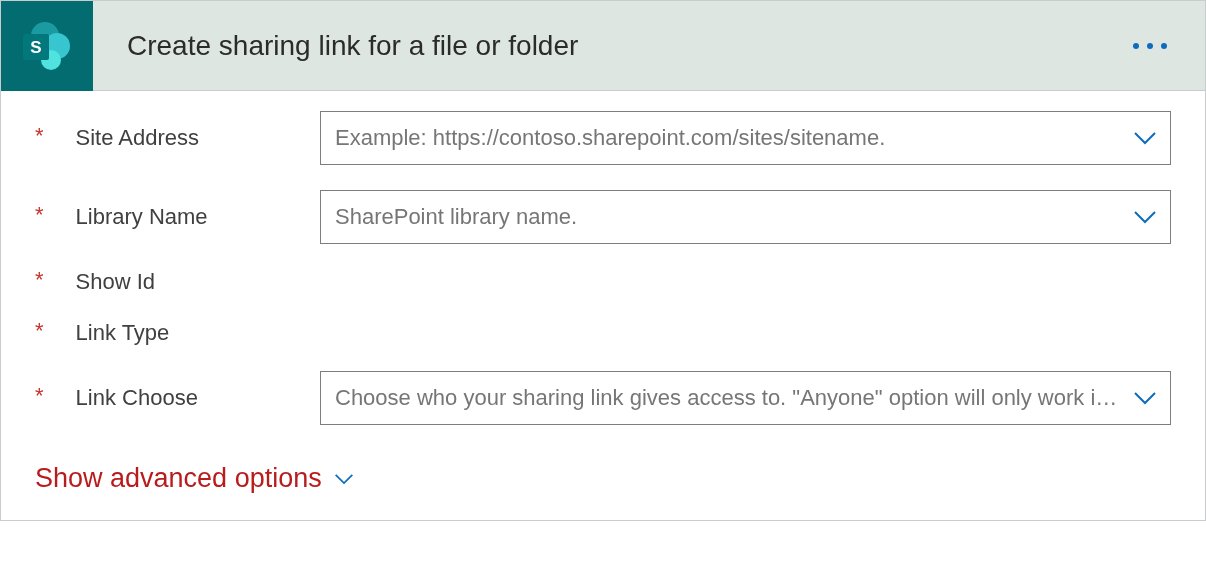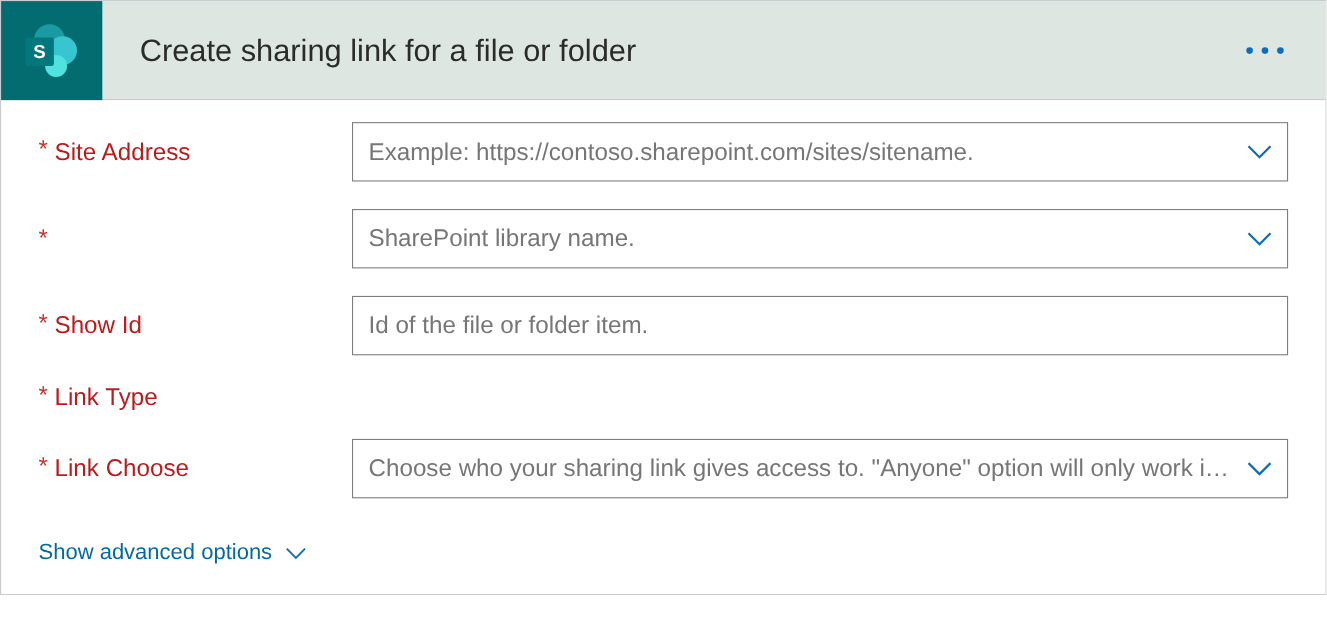--- a/index.html
+++ b/index.html
@@ -65,21 +65,22 @@
     align-items: flex-start;
     gap: 6px;
   }
   .req-star {
     color: #c5352c;
     font-size: 22px;
     line-height: 22px;
   }
   .field-label {
     font-size: 22px;
-    color: #b91c1c;
+    color: #404040;
+    margin-left: 26px;
   }
   .field-input-wrap {
     flex: 1;
     position: relative;
     padding-left: 21px;
   }
   .field-input {
     width: 100%;
     height: 54px;
     border: 1px solid #7e7e7e;
@@ -117,22 +118,22 @@
     stroke-width: 2;
   }
   .advanced-row {
     display: flex;
     align-items: center;
     gap: 12px;
     margin-top: 38px;
     cursor: pointer;
   }
   .advanced-text {
-    font-size: 20px;
-    color: #0369a1;
+    font-size: 27px;
+    color: #b91c1c;
   }
   .advanced-row .chev-down { width:20px; height:12px; }
 </style>
 </head>
 <body>
 
 <div class="card">
 
   <div class="card-header">
     <div class="icon-box">
@@ -165,39 +166,37 @@
           <svg class="chev-down" viewBox="0 0 24 14">
               <polyline points="2,2 12,12 22,2"></polyline>
             </svg>
         </button>
       </div>
     </div>
 
     <div class="field-row">
       <div class="field-label-wrap">
         <span class="req-star">*</span>
+        <span class="field-label">Library Name</span>
       </div>
       <div class="field-input-wrap">
         <input class="field-input" type="text" placeholder="SharePoint library name." style="">
         <button class="chev-btn">
           <svg class="chev-down" viewBox="0 0 24 14">
               <polyline points="2,2 12,12 22,2"></polyline>
             </svg>
         </button>
       </div>
     </div>
 
     <div class="field-row">
       <div class="field-label-wrap">
         <span class="req-star">*</span>
         <span class="field-label">Show Id</span>
       </div>
-      <div class="field-input-wrap">
-        <input class="field-input" type="text" placeholder="Id of the file or folder item." style="">
-      </div>
     </div>
 
     <div class="field-row">
       <div class="field-label-wrap">
         <span class="req-star">*</span>
         <span class="field-label">Link Type</span>
       </div>
     </div>
 
     <div class="field-row">

